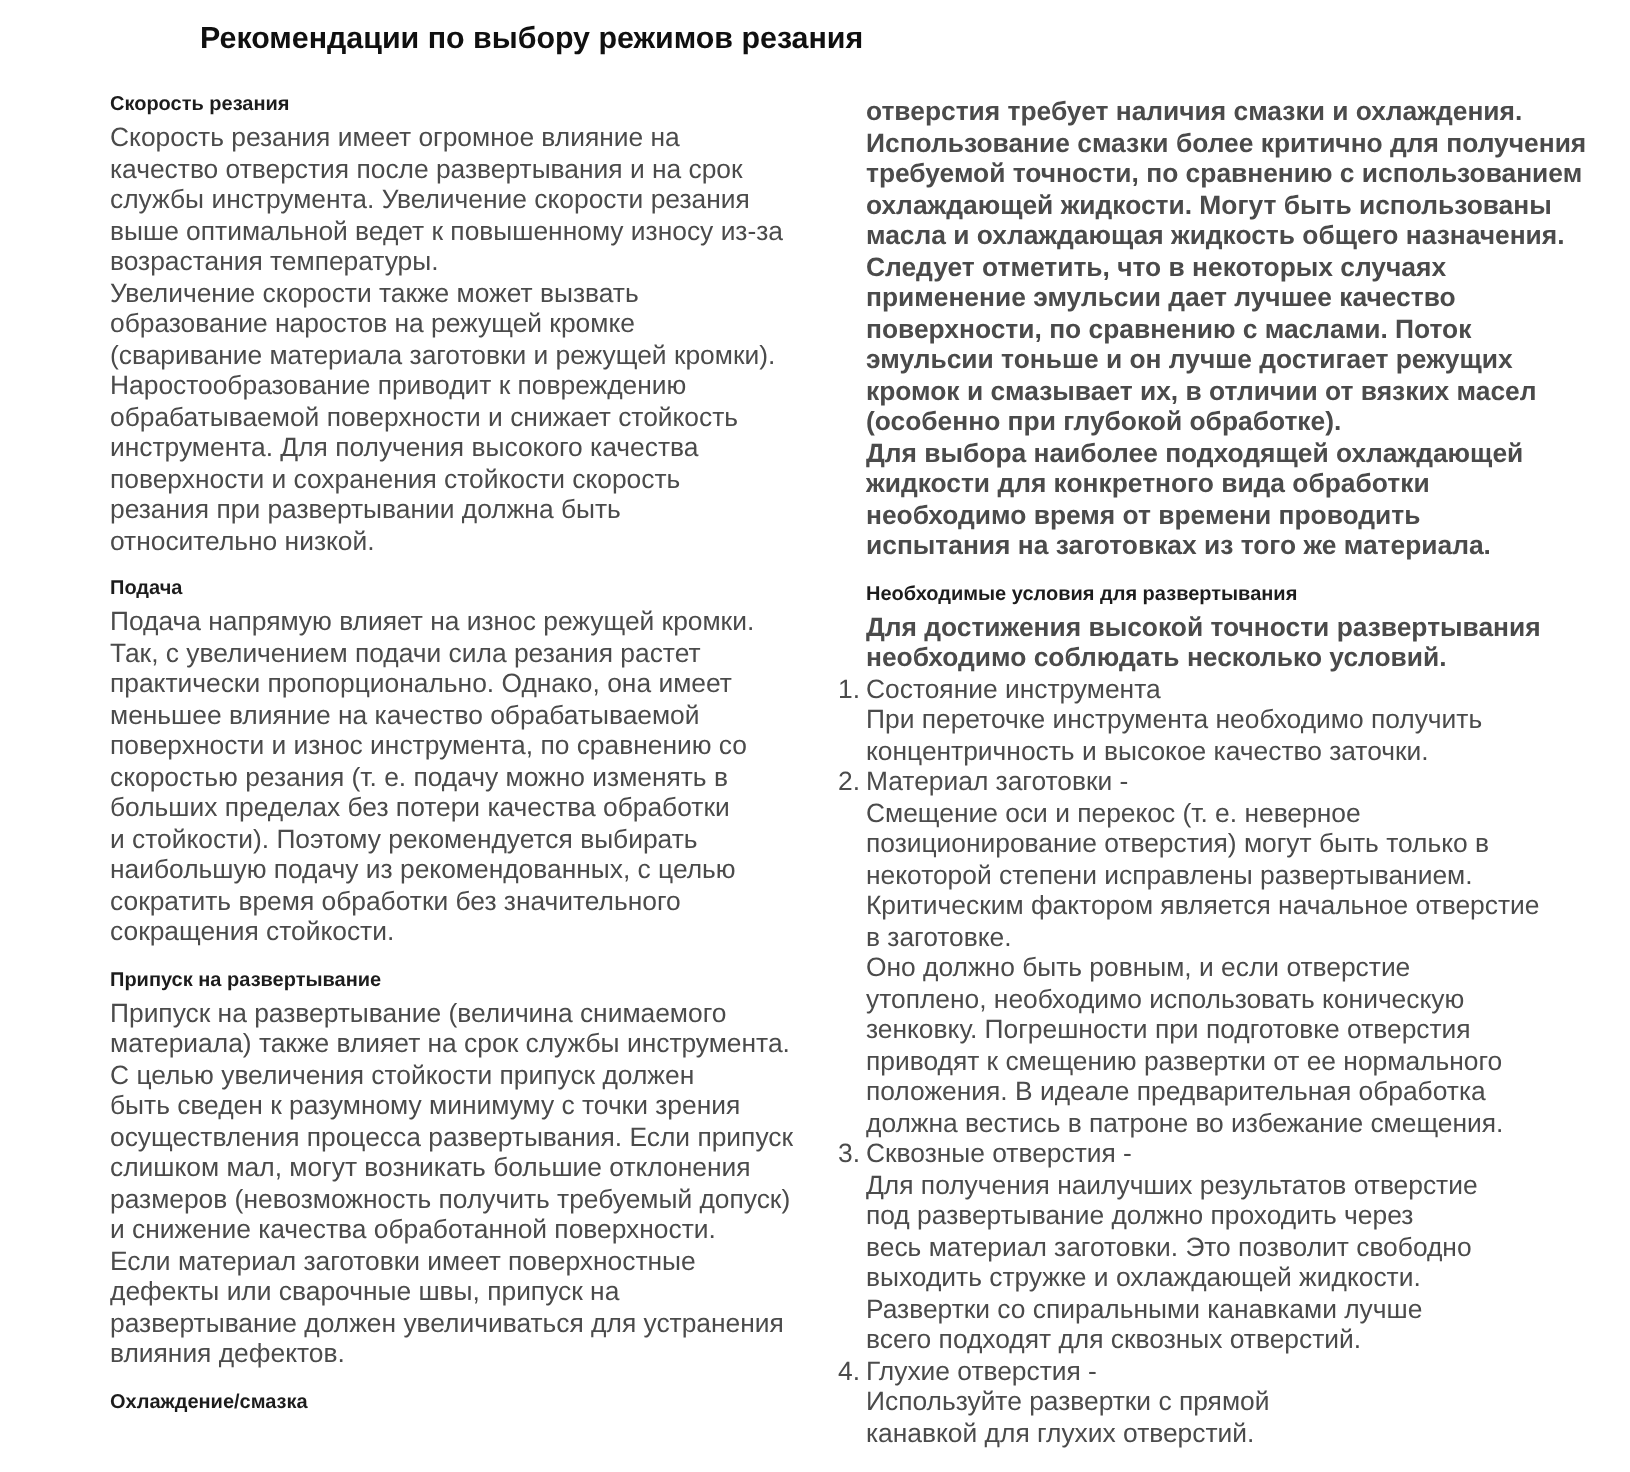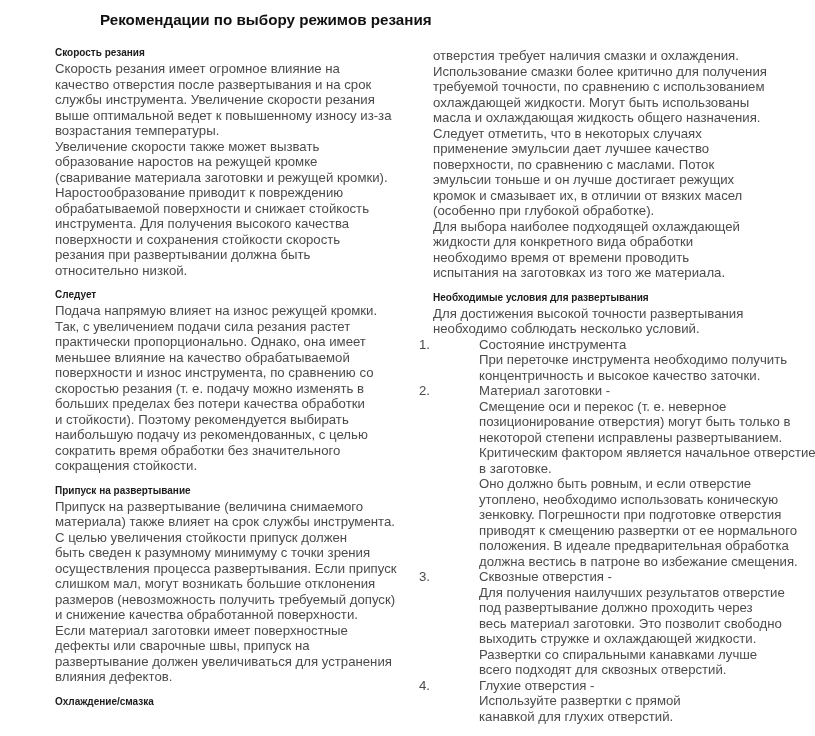--- a/index.html
+++ b/index.html
@@ -54,39 +54,39 @@
   }
   .col-left section:first-child h2.sec-heading {
     margin-top: 0;
   }
   .body-text {
     margin: 0;
     white-space: pre;
   }
   .indent {
     padding-left: 14px;
+    font-weight: bold;
   }
   .col-right h2.sec-heading {
   }
   .num-list {
     margin: 0;
     padding: 0;
   }
   .num-item {
     display: flex;
     align-items: flex-start;
   }
   .num-item .num {
     width: 14px;
     flex: none;
     white-space: pre;
   }
   .num-item .item-content {
     flex: 1;
-    margin-left: 46px;
   }
   .item-title {
     white-space: pre;
   }
 </style>
 </head>
 <body>
 
 <div class="page">
 
@@ -106,21 +106,21 @@
 образование наростов на режущей кромке
 (сваривание материала заготовки и режущей кромки).
 Наростообразование приводит к повреждению
 обрабатываемой поверхности и снижает стойкость
 инструмента. Для получения высокого качества
 поверхности и сохранения стойкости скорость
 резания при развертывании должна быть
 относительно низкой.</p>
       </section>
       <section>
-        <h2 class="sec-heading">Следует</h2>
+        <h2 class="sec-heading">Подача</h2>
         <p class="body-text">Подача напрямую влияет на износ режущей кромки.
 Так, с увеличением подачи сила резания растет
 практически пропорционально. Однако, она имеет
 меньшее влияние на качество обрабатываемой
 поверхности и износ инструмента, по сравнению со
 скоростью резания (т. е. подачу можно изменять в
 больших пределах без потери качества обработки
 и стойкости). Поэтому рекомендуется выбирать
 наибольшую подачу из рекомендованных, с целью
 сократить время обработки без значительного

